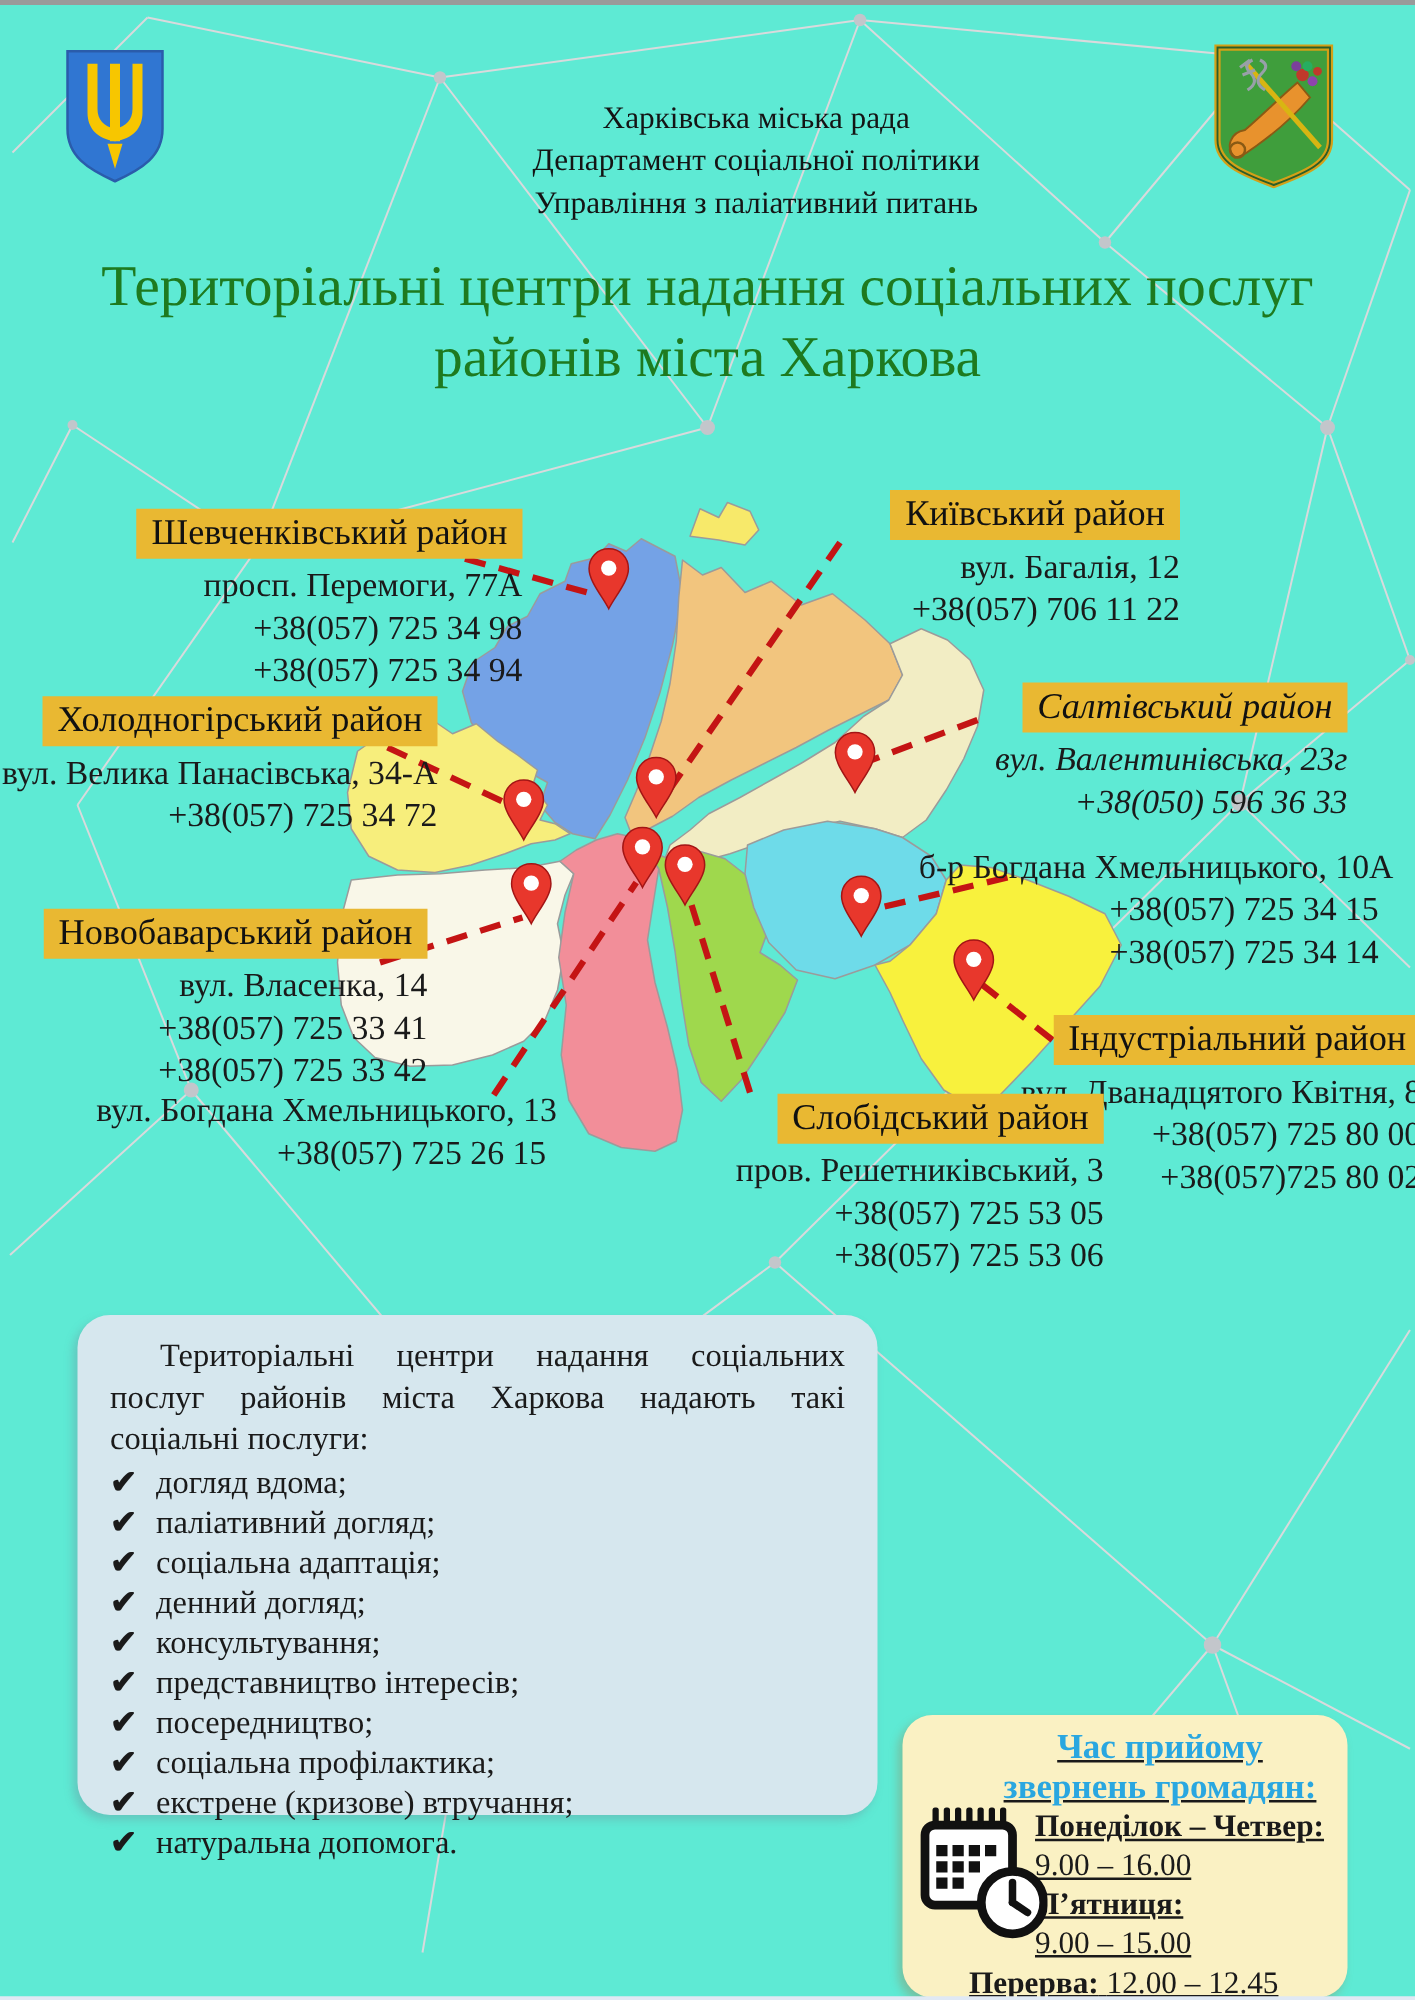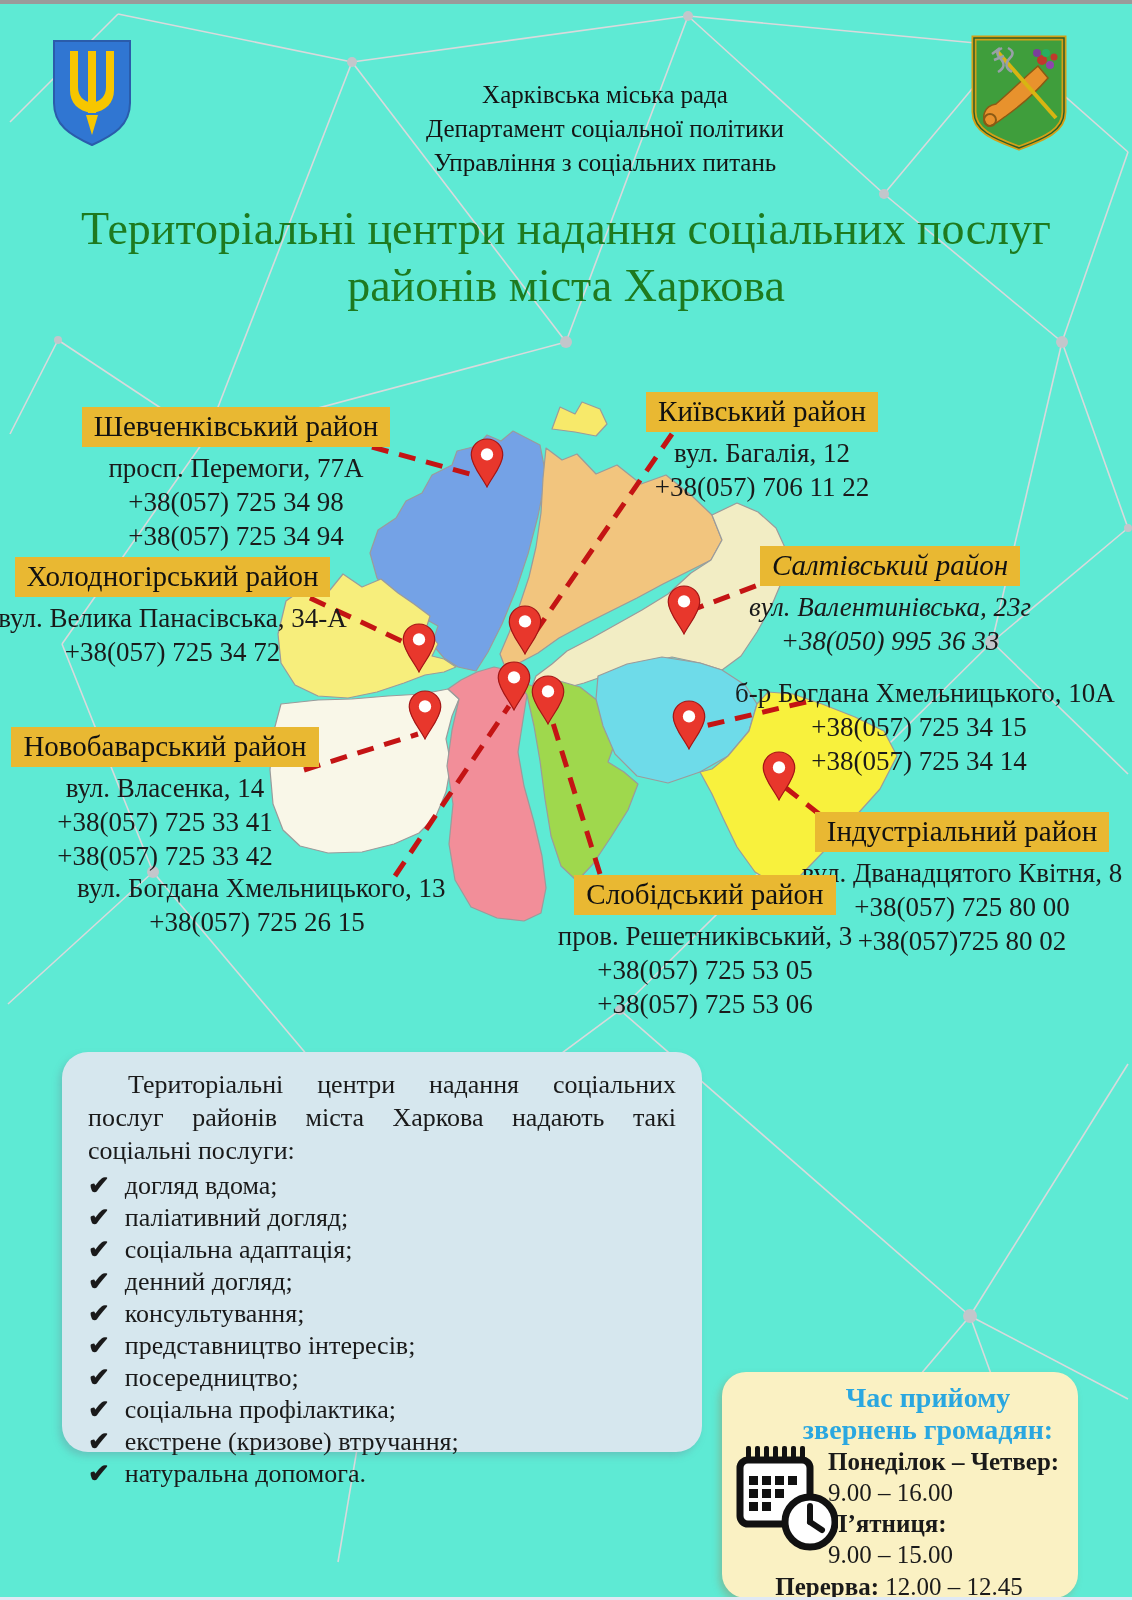--- a/index.html
+++ b/index.html
@@ -11,21 +11,21 @@
   svg.layer{position:absolute;left:0;top:0;}
   
   .emblem{position:absolute;}
   .emblem.left{left:48px;top:33px;}
   .emblem.right{left:966px;top:30px;}
   .org{position:absolute;left:285px;top:74px;width:640px;text-align:center;
        font-size:25px;line-height:34px;color:#141414;}
   .title{position:absolute;left:0;top:196px;width:100%;text-align:center;
          font-size:46px;line-height:57px;color:#1e7a1f;}
   
-  .district{position:absolute;text-align:center;white-space:nowrap;}
+  .district{position:absolute;text-align:right;white-space:nowrap;}
   .dname{display:inline-block;background:#e9b832;padding:2px 12px 4px;
          font-size:29px;line-height:34px;color:#111;}
   .dline{font-size:27px;line-height:32px;margin-top:2px;}
   .dline:first-of-type{margin-top:5px;}
   .d1{left:54px;  top:403px;width:364px;}
   .d2{left:580px; top:388px;width:364px;}
   .d3{left:702px; top:542px;width:376px;font-style:italic;}
   .d4{left:-5px;  top:553px;width:355px;}
   .d5{left:735px; top:668px;width:368px;}
   .d6{left:-12px; top:723px;width:354px;}
@@ -36,21 +36,21 @@
   .services{position:absolute;left:62px;top:1048px;width:640px;height:400px;
     background:#d6e7ee;border-radius:26px;box-sizing:border-box;
     padding:16px 26px 10px 26px;box-shadow:-3px 4px 7px rgba(110,135,150,.35);}
   .sv-intro{font-size:26px;line-height:33px;text-align:justify;text-indent:40px;}
   .sv-list{list-style:none;margin:3px 0 0 0;padding:0;}
   .sv-list li{font-size:26px;line-height:32px;display:flex;align-items:baseline;}
   .chk{font-weight:bold;font-size:26px;margin-right:15px;flex:0 0 auto;}
   
   .schedule{position:absolute;left:722px;top:1368px;width:356px;height:226px;
     background:#faf1c3;border-radius:24px;box-sizing:border-box;
-    padding:10px 12px 6px 10px;box-shadow:-3px 4px 7px rgba(150,135,90,.4);}
+    padding:10px 12px 6px 10px;box-shadow:-3px 4px 7px rgba(150,135,90,.4);text-decoration:underline;}
   .sch-title{color:#2aa7e0;font-weight:bold;font-size:28px;line-height:32px;
     text-align:center;margin-left:58px;}
   .sch-rows{margin-left:96px;font-size:25px;line-height:31px;white-space:nowrap;}
   .sch-rows b{font-weight:bold;}
   .sch-break{text-align:center;font-size:25px;line-height:30px;margin-top:2px;}
   .sch-icon{position:absolute;left:12px;top:70px;}
   .bottom-stripe{position:absolute;left:0;bottom:0;width:100%;height:7px;
     background:#e0e9f4;}
 </style>
 </head>
@@ -180,21 +180,21 @@
       <circle cx="84" cy="31" r="4" fill="#8e44ad"></circle>
       <circle cx="80" cy="19" r="4" fill="#27ae60"></circle>
       <circle cx="88" cy="23" r="3.5" fill="#c0392b"></circle>
       <circle cx="71" cy="19" r="4" fill="#7b3f9b"></circle>
     </g>
   </svg>
 
   <div class="org">
     <div>Харківська міська рада</div>
     <div>Департамент соціальної політики</div>
-    <div>Управління з соціальних питань</div>
+    <div>Управління з паліативний питань</div>
   </div>
 
   <div class="title">
     <div>Територіальні центри надання соціальних послуг</div>
     <div>районів міста Харкова</div>
   </div>
 
   <div class="district d1">
     <span class="dname">Шевченківський район</span>
     <div class="dline">просп. Перемоги, 77А</div>
@@ -204,21 +204,21 @@
 
   <div class="district d2">
     <span class="dname">Київський район</span>
     <div class="dline">вул. Багалія, 12</div>
     <div class="dline">+38(057) 706 11 22</div>
   </div>
 
   <div class="district d3">
     <span class="dname">Салтівський район</span>
     <div class="dline">вул. Валентинівська, 23г</div>
-    <div class="dline">+38(050) 995 36 33</div>
+    <div class="dline">+38(050) 596 36 33</div>
   </div>
 
   <div class="district d4">
     <span class="dname">Холодногірський район</span>
     <div class="dline">вул. Велика Панасівська, 34-А</div>
     <div class="dline">+38(057) 725 34 72</div>
   </div>
 
   <div class="district d5">
     <div class="dline">б-р Богдана Хмельницького, 10А</div>

